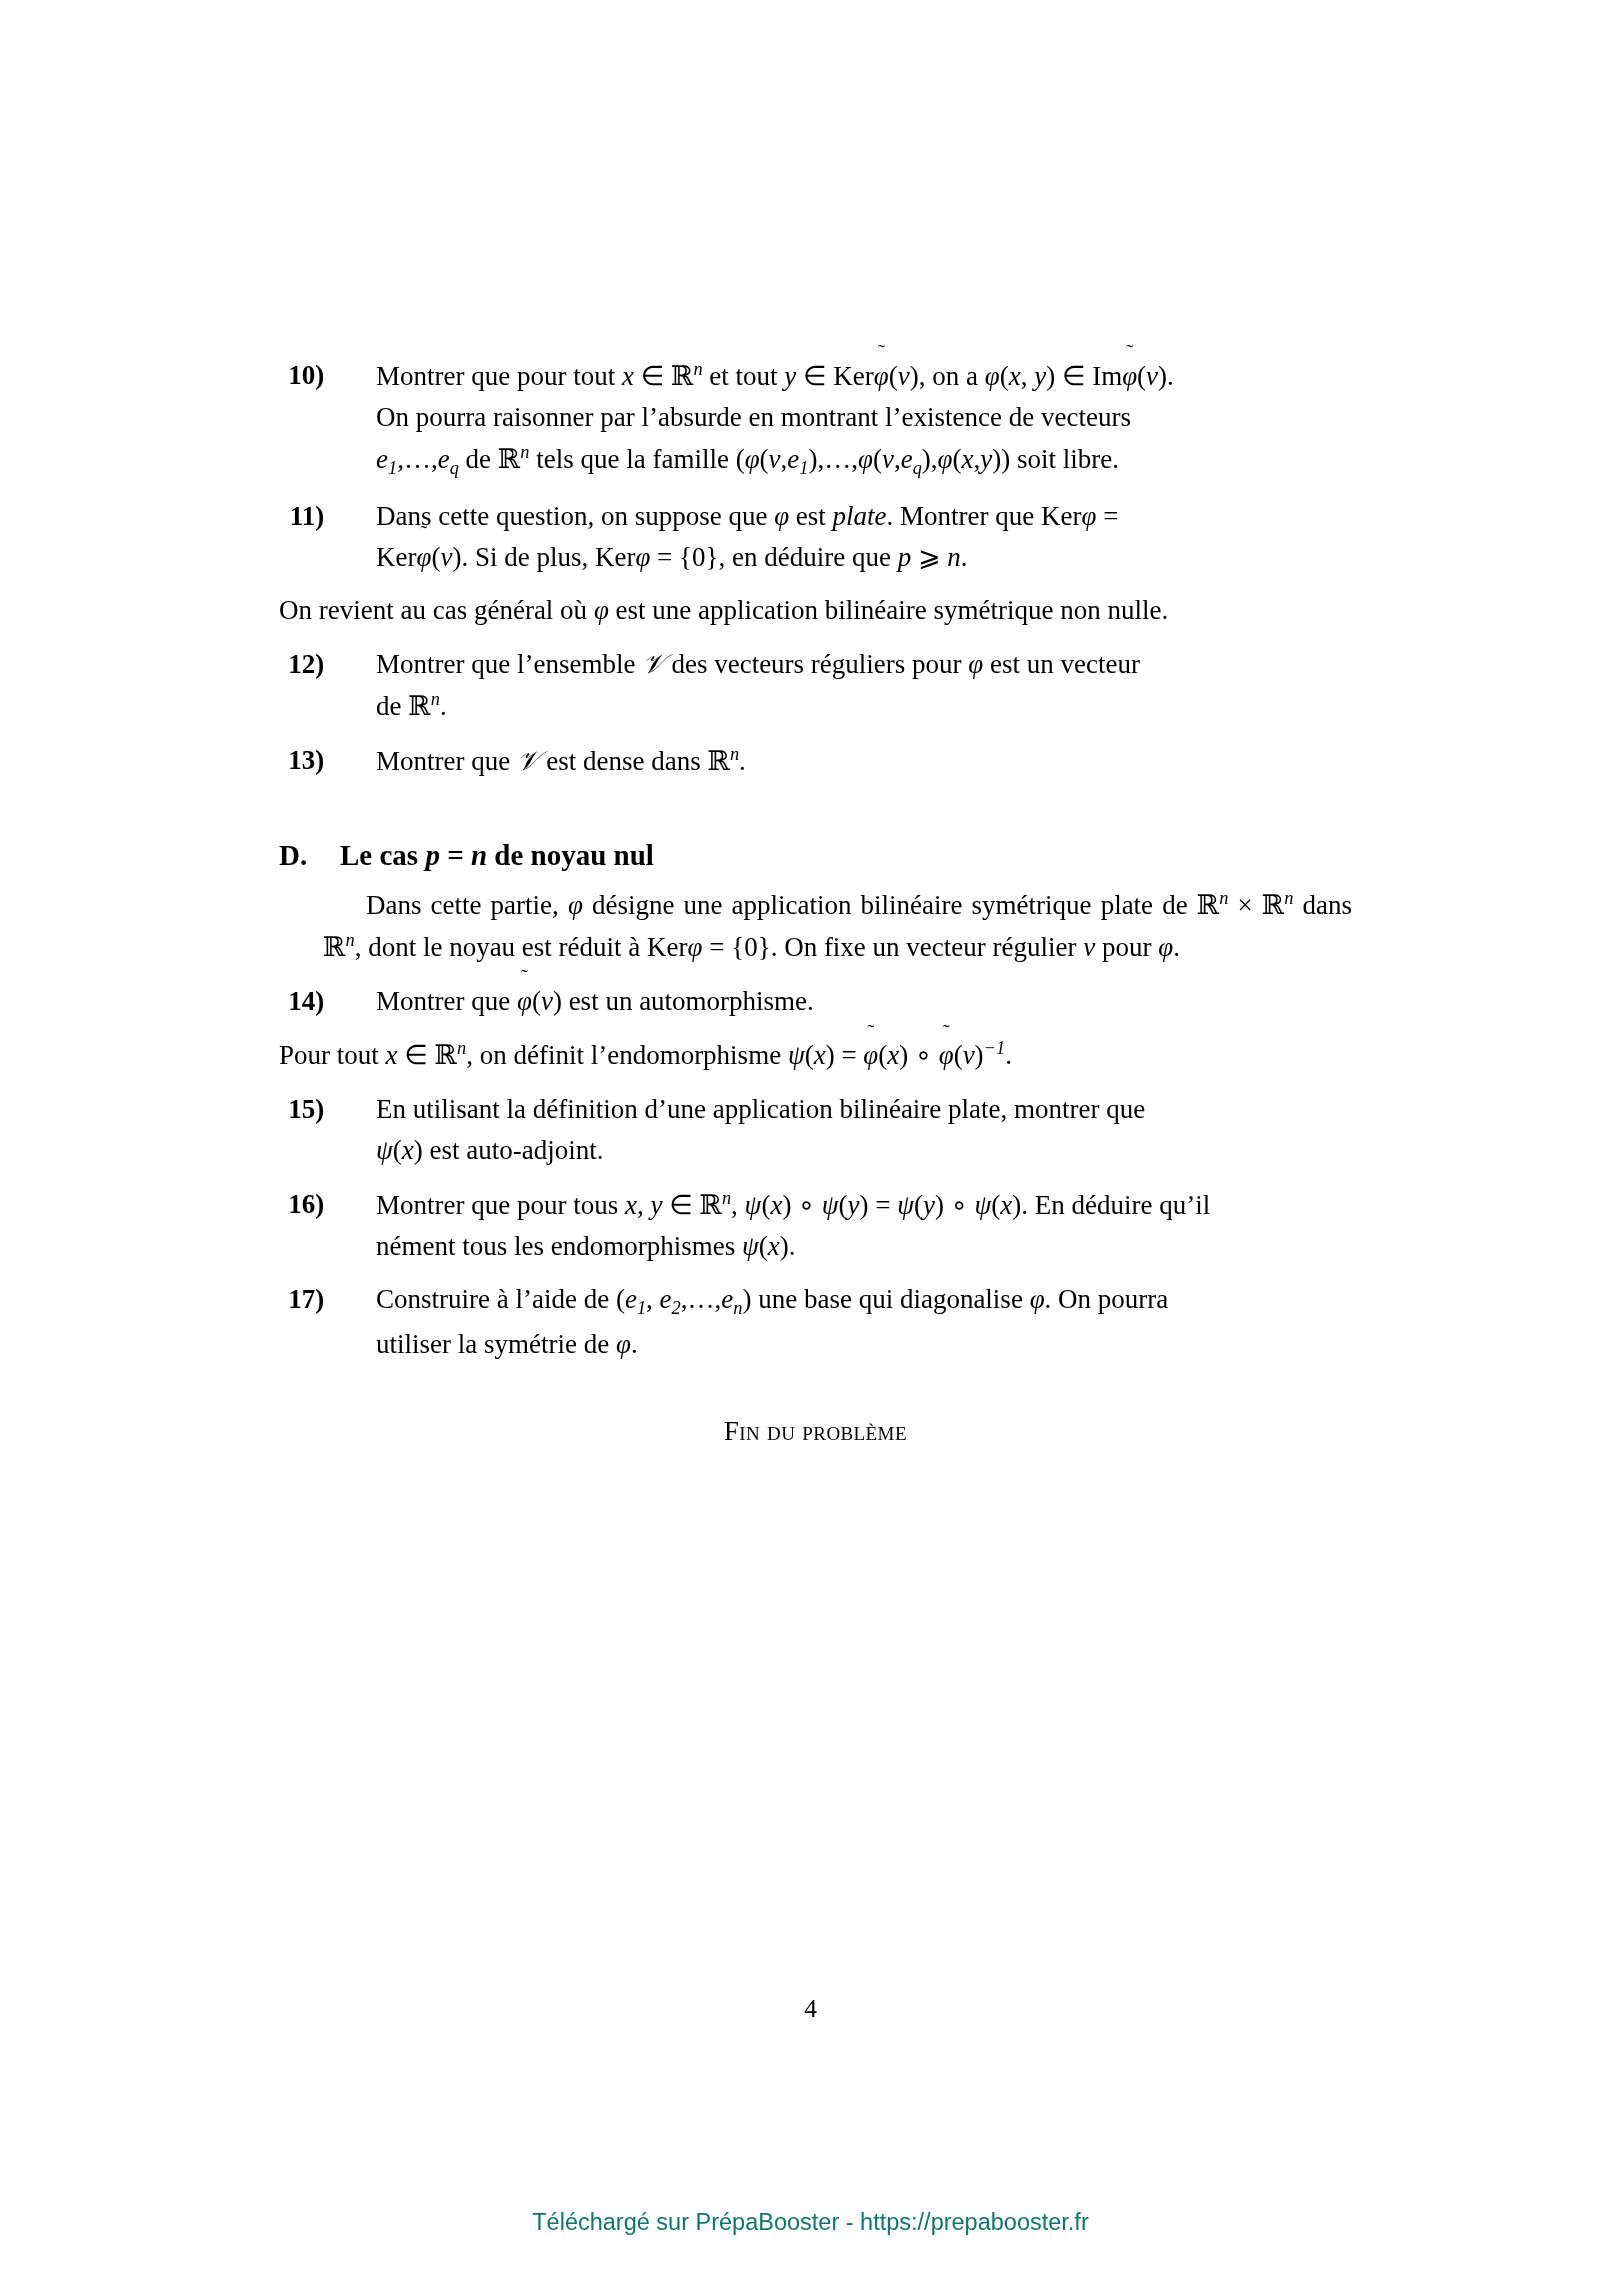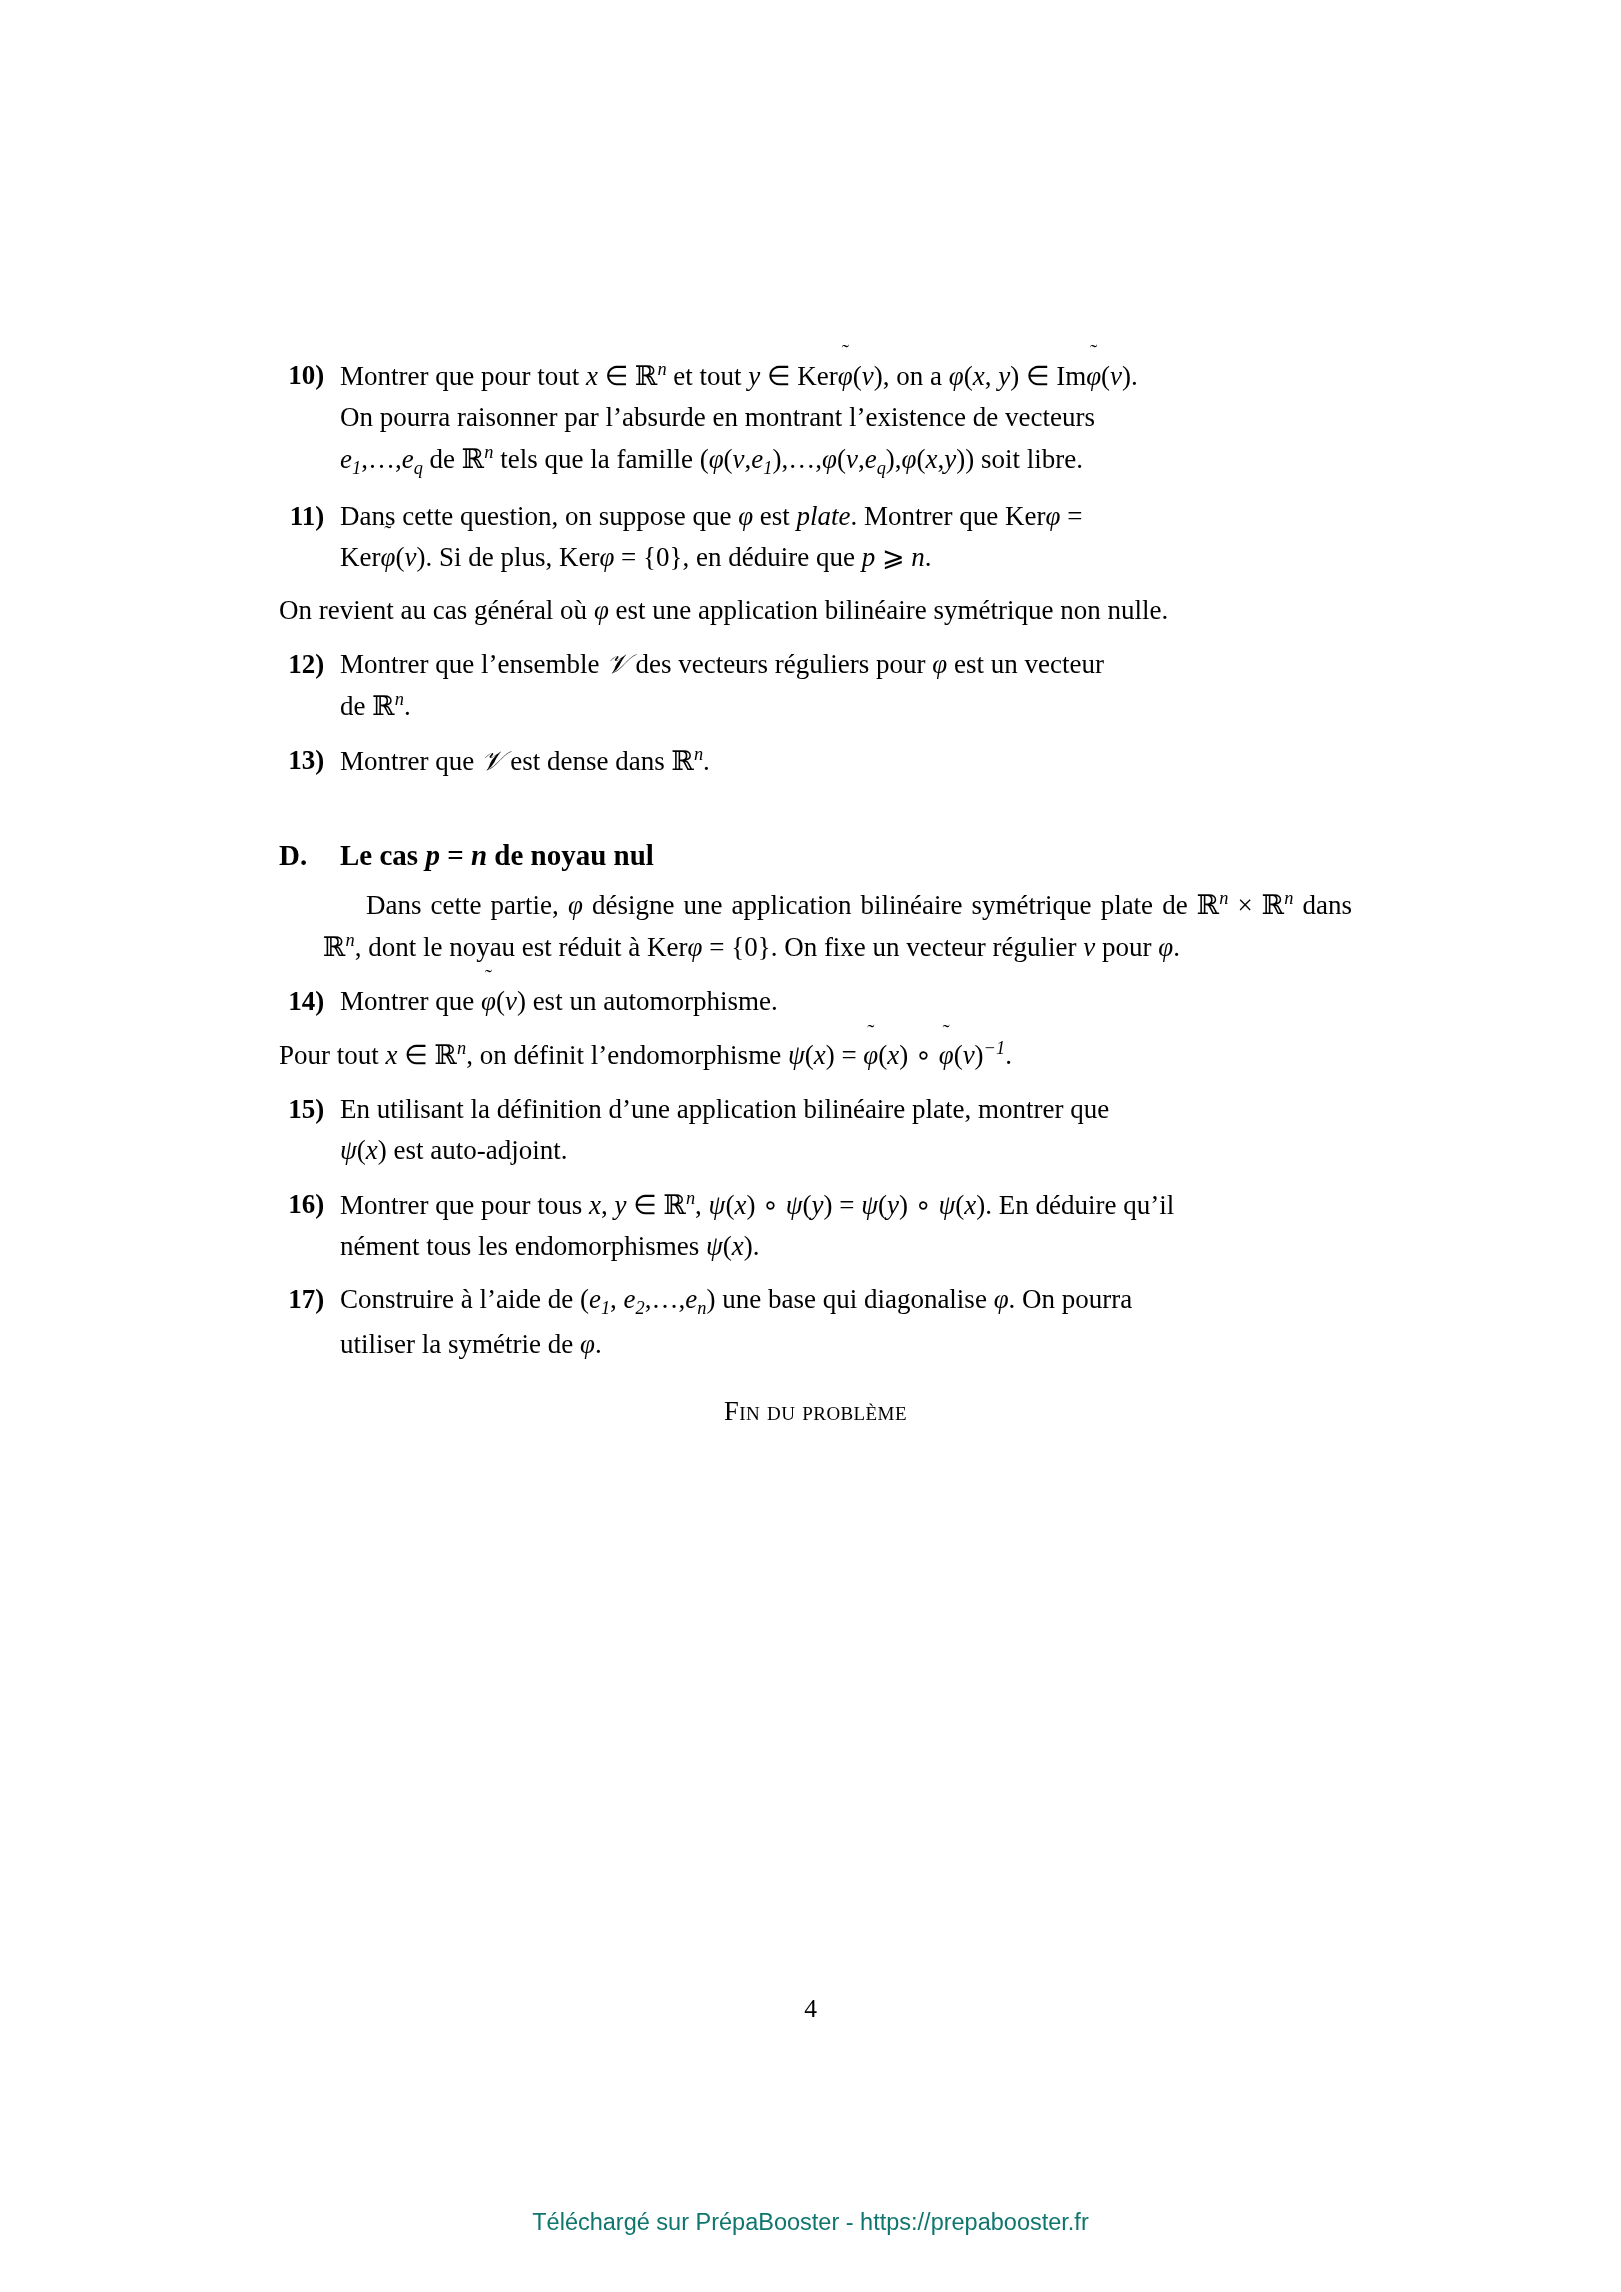--- a/index.html
+++ b/index.html
@@ -49,20 +49,21 @@
     font-size: 27px;
     line-height: 1.52;
     padding-right: 15.7px;
     box-sizing: border-box;
   }
   .qbody {
     flex: 1 1 auto;
     font-size: 27px;
     line-height: 1.52;
     text-align: justify;
+    margin-left: 36px;
   }
   .qbody .l { display: block; }
   .flow {
     font-size: 27px;
     line-height: 1.52;
     text-align: justify;
     margin-top: 12.7px;
   }
   .sec-head {
     display: flex;
@@ -78,21 +79,21 @@
   }
   .sec-title {
     flex: 1 1 auto;
   }
   .indent-para {
     text-indent: 43px;
     margin-left: 44px;
   }
   .end-note {
     text-align: center;
-    margin-top: 31px;
+    margin-top: 51px;
     font-size: 26.5px;
     font-variant: small-caps;
     letter-spacing: 0.4px;
   }
   .pagenum {
     position: absolute;
     left: 0;
     top: 1990px;
     width: 1621px;
     text-align: center;

